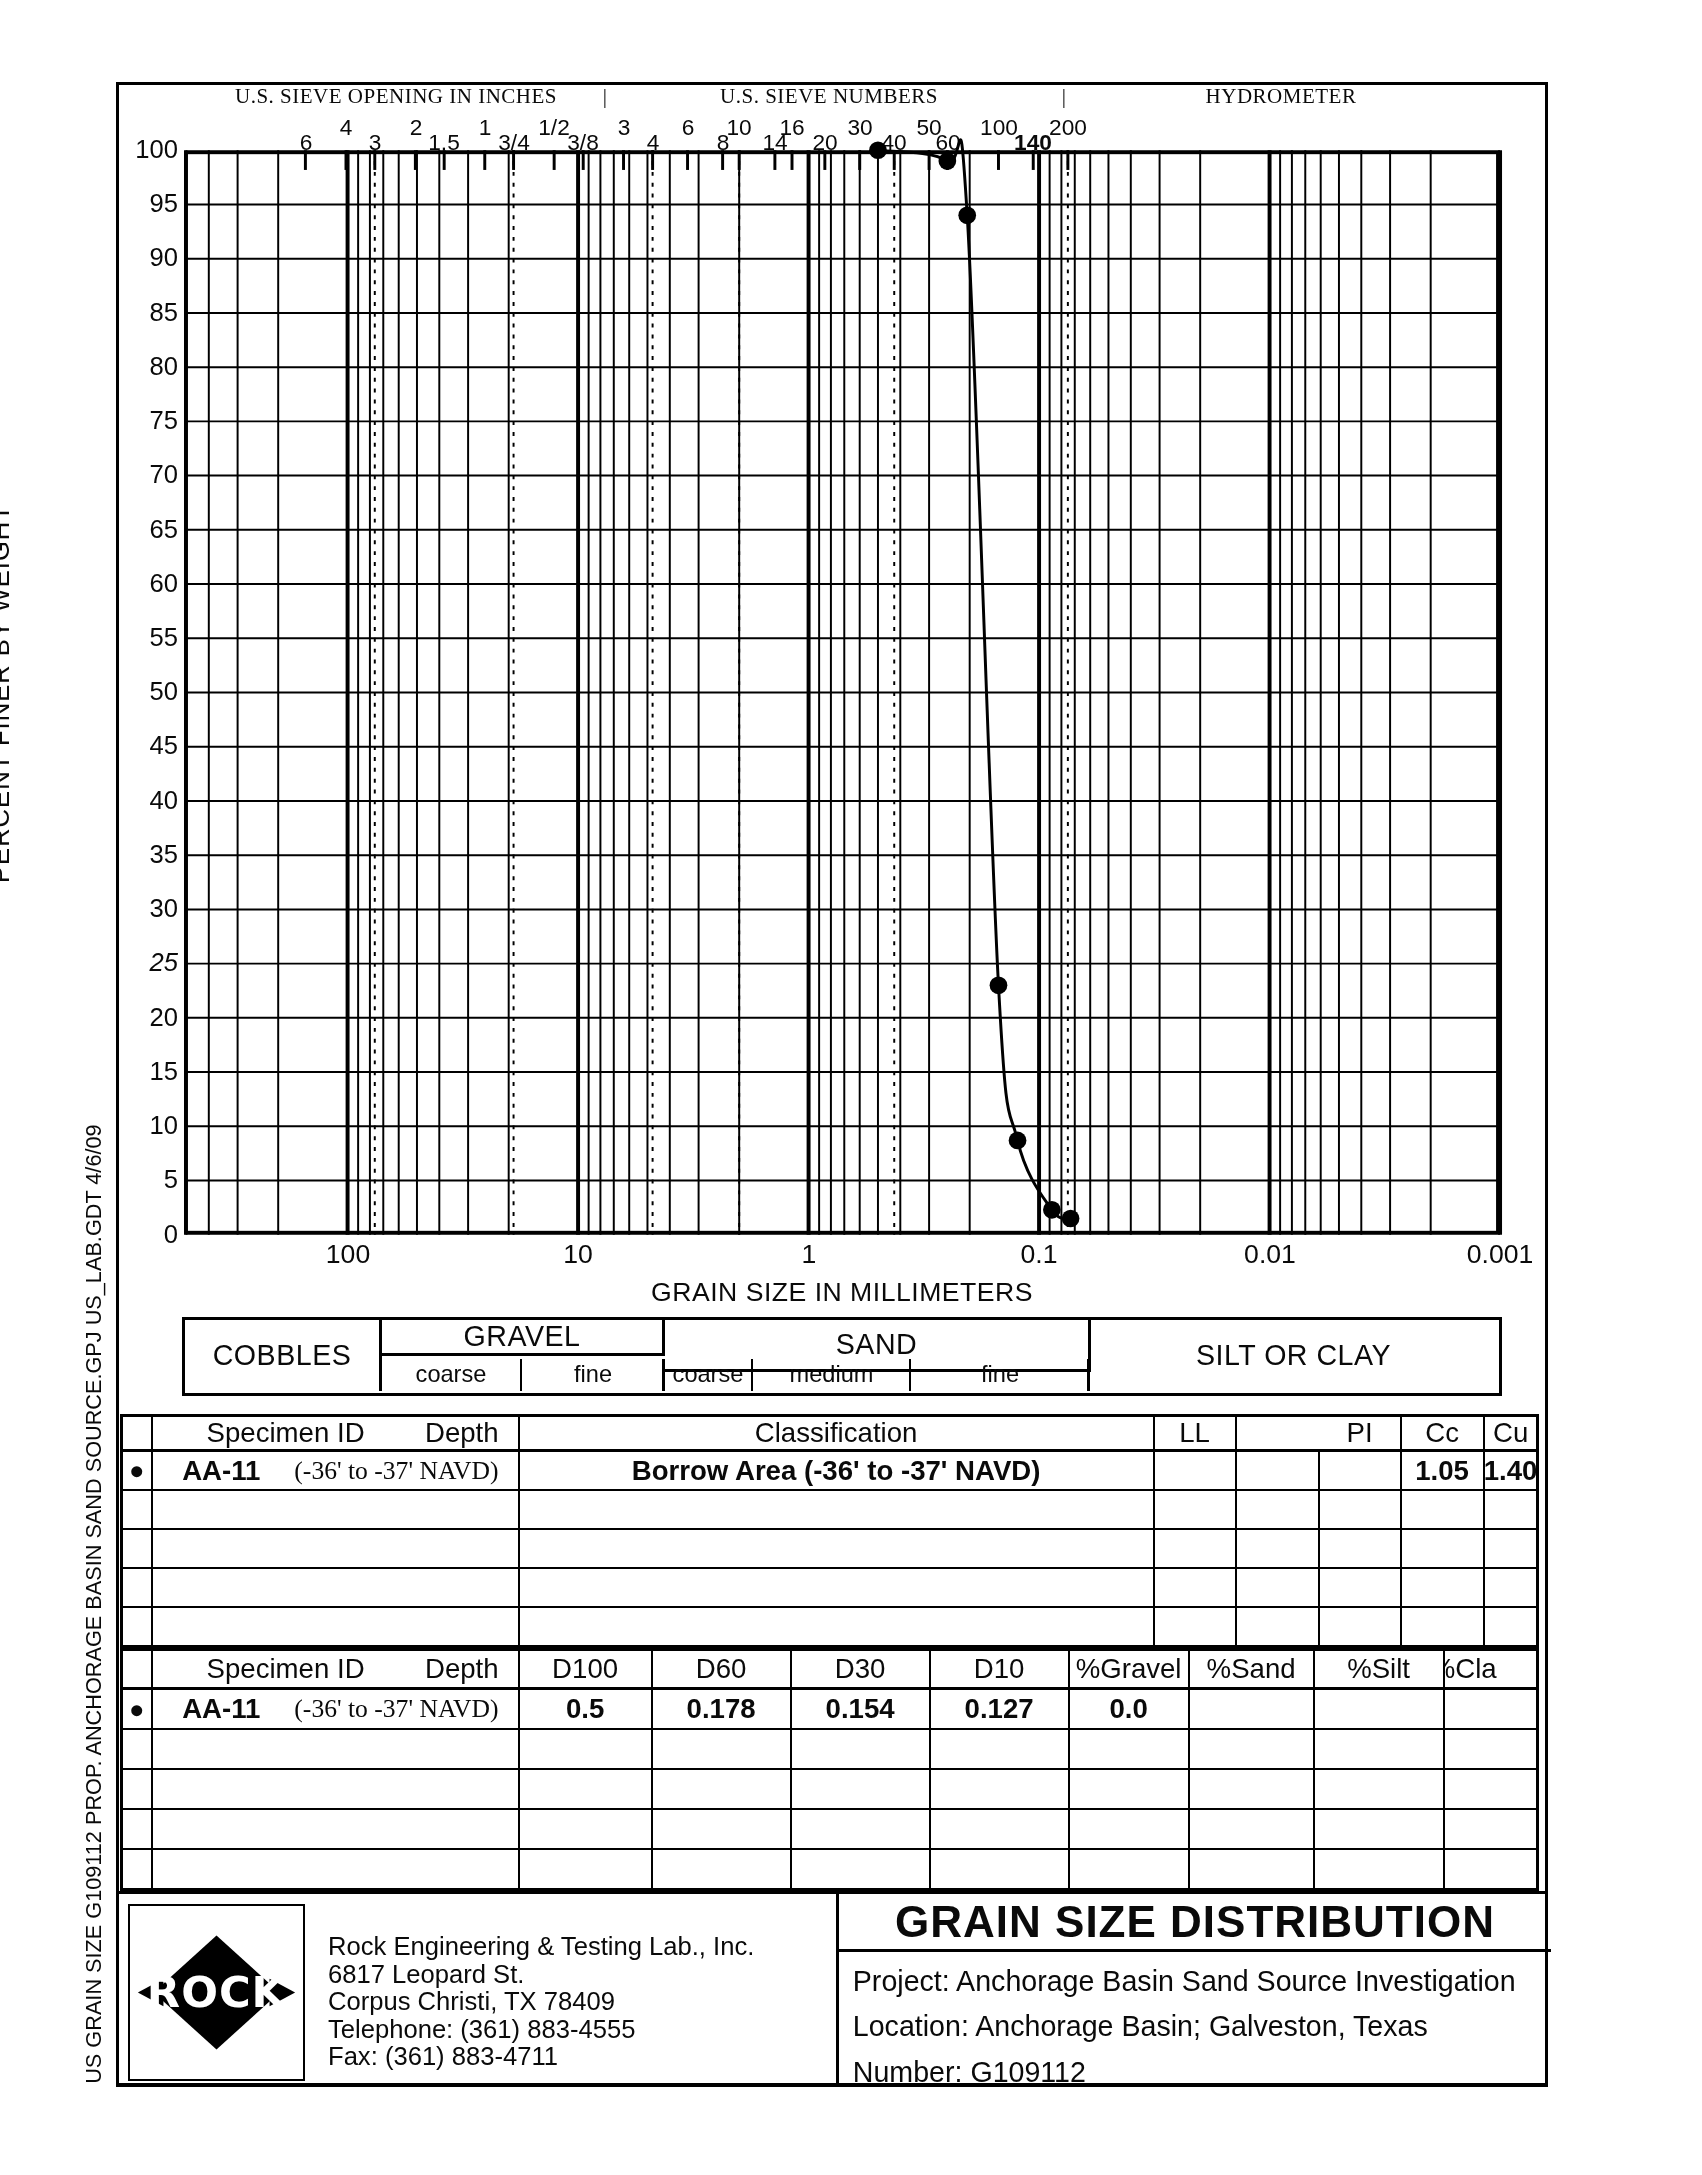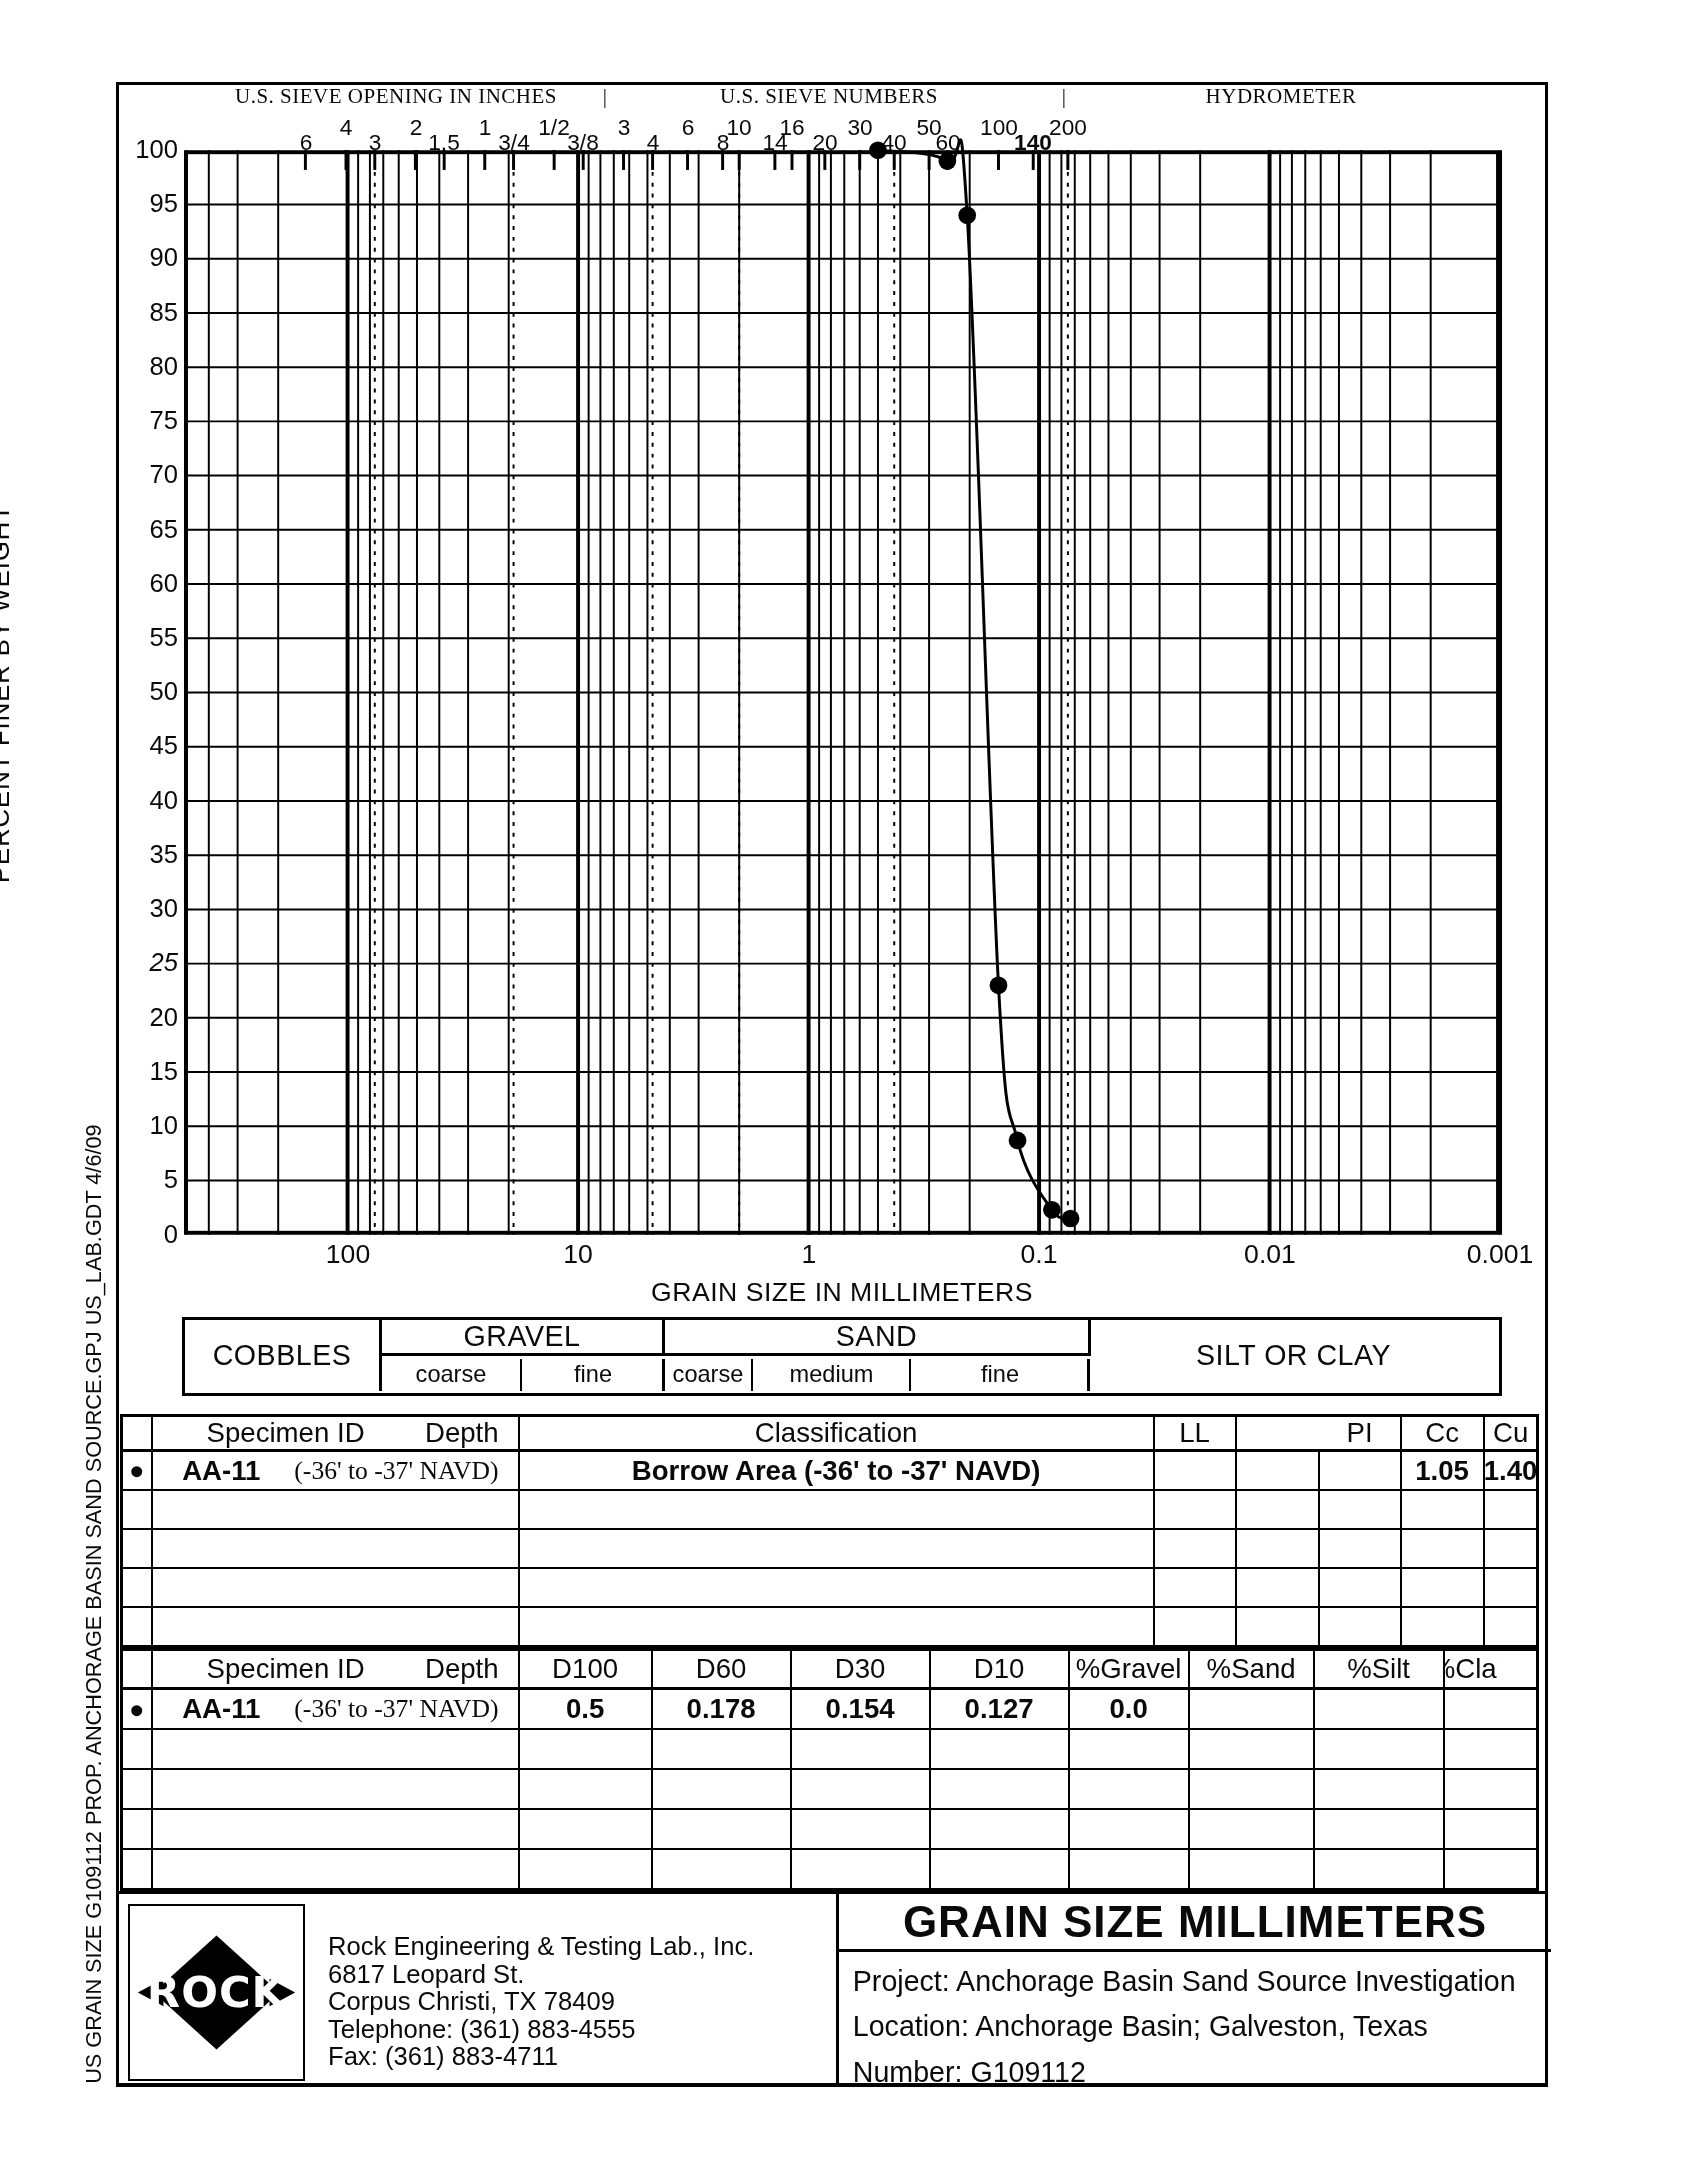--- a/index.html
+++ b/index.html
@@ -235,21 +235,21 @@
       <div class="abs xtick" style="left: 1039px; top: 1239px;">0.1</div>
       <div class="abs xtick" style="left: 1270px; top: 1239px;">0.01</div>
       <div class="abs xtick" style="left: 1500px; top: 1239px;">0.001</div>
     </div>
 
   <div class="abs" id="fractions">
     <div class="frac-cell frac-big" style="left:0;top:0;width:197px;height:71px;border-right:3px solid #000;">COBBLES</div>
     <div class="frac-cell frac-big" style="left:197px;top:0;width:283px;height:36px;border-right:3px solid #000;border-bottom:3px solid #000;">GRAVEL</div>
     <div class="frac-cell frac-sub" style="left:197px;top:39px;width:140px;height:31.5px;border-right:2px solid #000;">coarse</div>
     <div class="frac-cell frac-sub" style="left:339px;top:39px;width:141px;height:31.5px;border-right:3px solid #000;">fine</div>
-    <div class="frac-cell frac-big" style="left:480px;top:0;width:426px;height:36px;border-right:3px solid #000;border-bottom:3px solid #000;">SAND</div>
+    <div class="frac-cell frac-big" style="left:480px;top:0;width:426px;height:52px;border-right:3px solid #000;border-bottom:3px solid #000;">SAND</div>
     <div class="frac-cell frac-sub" style="left:480px;top:39px;width:88px;height:31.5px;border-right:2px solid #000;">coarse</div>
     <div class="frac-cell frac-sub" style="left:569px;top:39px;width:157px;height:31.5px;border-right:2px solid #000;">medium</div>
     <div class="frac-cell frac-sub" style="left:728px;top:39px;width:177px;height:31.5px;border-right:3px solid #000;">fine</div>
     <div class="frac-cell frac-big" style="left:905px;top:0;width:407px;height:71px;">SILT OR CLAY</div>
   </div>
 
   <div class="abs spec-table" id="table1" style="top:1414px;height:234px;">
       <div class="trow thead" style="height: 35px;">
         <div class="tcell" style="width: 29.6px; flex: 0 0 29.6px;"></div>
         <div class="tcell idhead" style="width: 367px; flex: 0 0 367px;">
@@ -410,21 +410,21 @@
       </div>
       <div id="company">
           <div>Rock Engineering &amp; Testing Lab., Inc.</div>
           <div>6817 Leopard St.</div>
           <div>Corpus Christi, TX 78409</div>
           <div>Telephone:  (361) 883-4555</div>
           <div>Fax:  (361) 883-4711</div>
         </div>
     </div>
     <div id="footer-right">
-      <div id="report-title">GRAIN SIZE MILLIMETERS</div>
+      <div id="report-title">GRAIN SIZE DISTRIBUTION</div>
       <div id="fields-host">
           <div class="field-row" style="top: 71px;"><span>Project:  </span><span>Anchorage Basin Sand Source Investigation</span></div>
           <div class="field-row" style="top: 116px;"><span>Location:  </span><span>Anchorage Basin; Galveston, Texas</span></div>
           <div class="field-row" style="top: 162px;"><span>Number:  </span><span>G109112</span></div>
         </div>
     </div>
   </div>
 </div>
 
 

